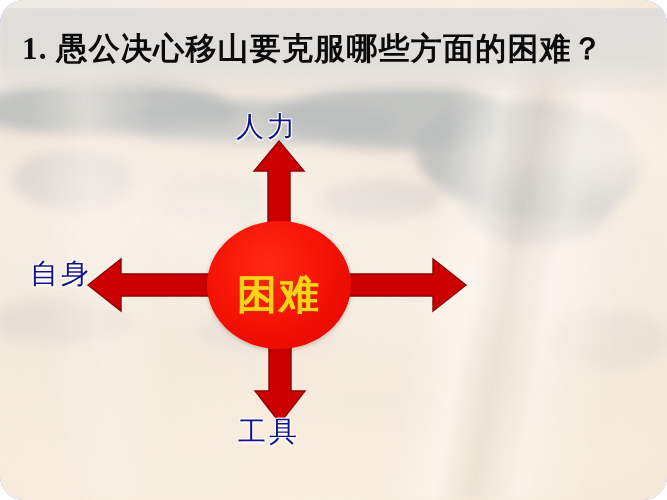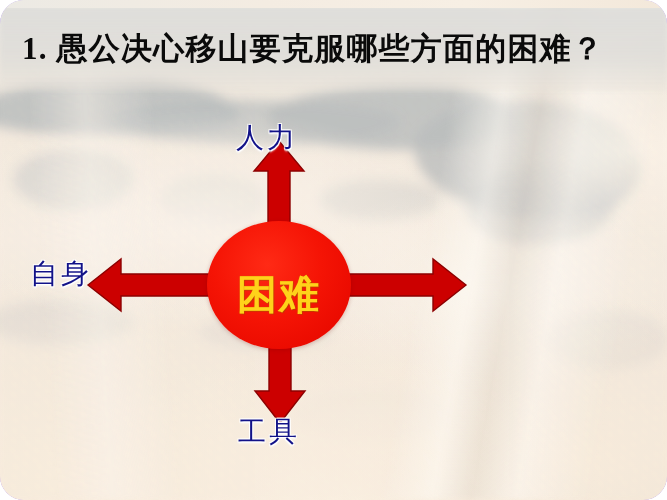--- a/index.html
+++ b/index.html
@@ -158,21 +158,21 @@
     color: #121288;
     letter-spacing: 3px;
     white-space: nowrap;
     text-shadow:
        1px  1px 0 rgba(255,255,255,.95),
       -1px  1px 0 rgba(255,255,255,.85),
        1px -1px 0 rgba(255,255,255,.85),
       -1px -1px 0 rgba(255,255,255,.85),
        0    2px 2px rgba(255,255,255,.9);
   }
-  .label-top    { left: 236px; top: 119px; }
+  .label-top    { left: 236px; top: 108px; }
   .label-bottom { left: 238px; top: 413px; }
   .label-left   { left: 30px;  top: 255px; }
   .label-right  { left: 451px; top: 253px; }
 </style>
 </head>
 <body>
 
 <div id="slide">
 
   <div class="bg-layer">

